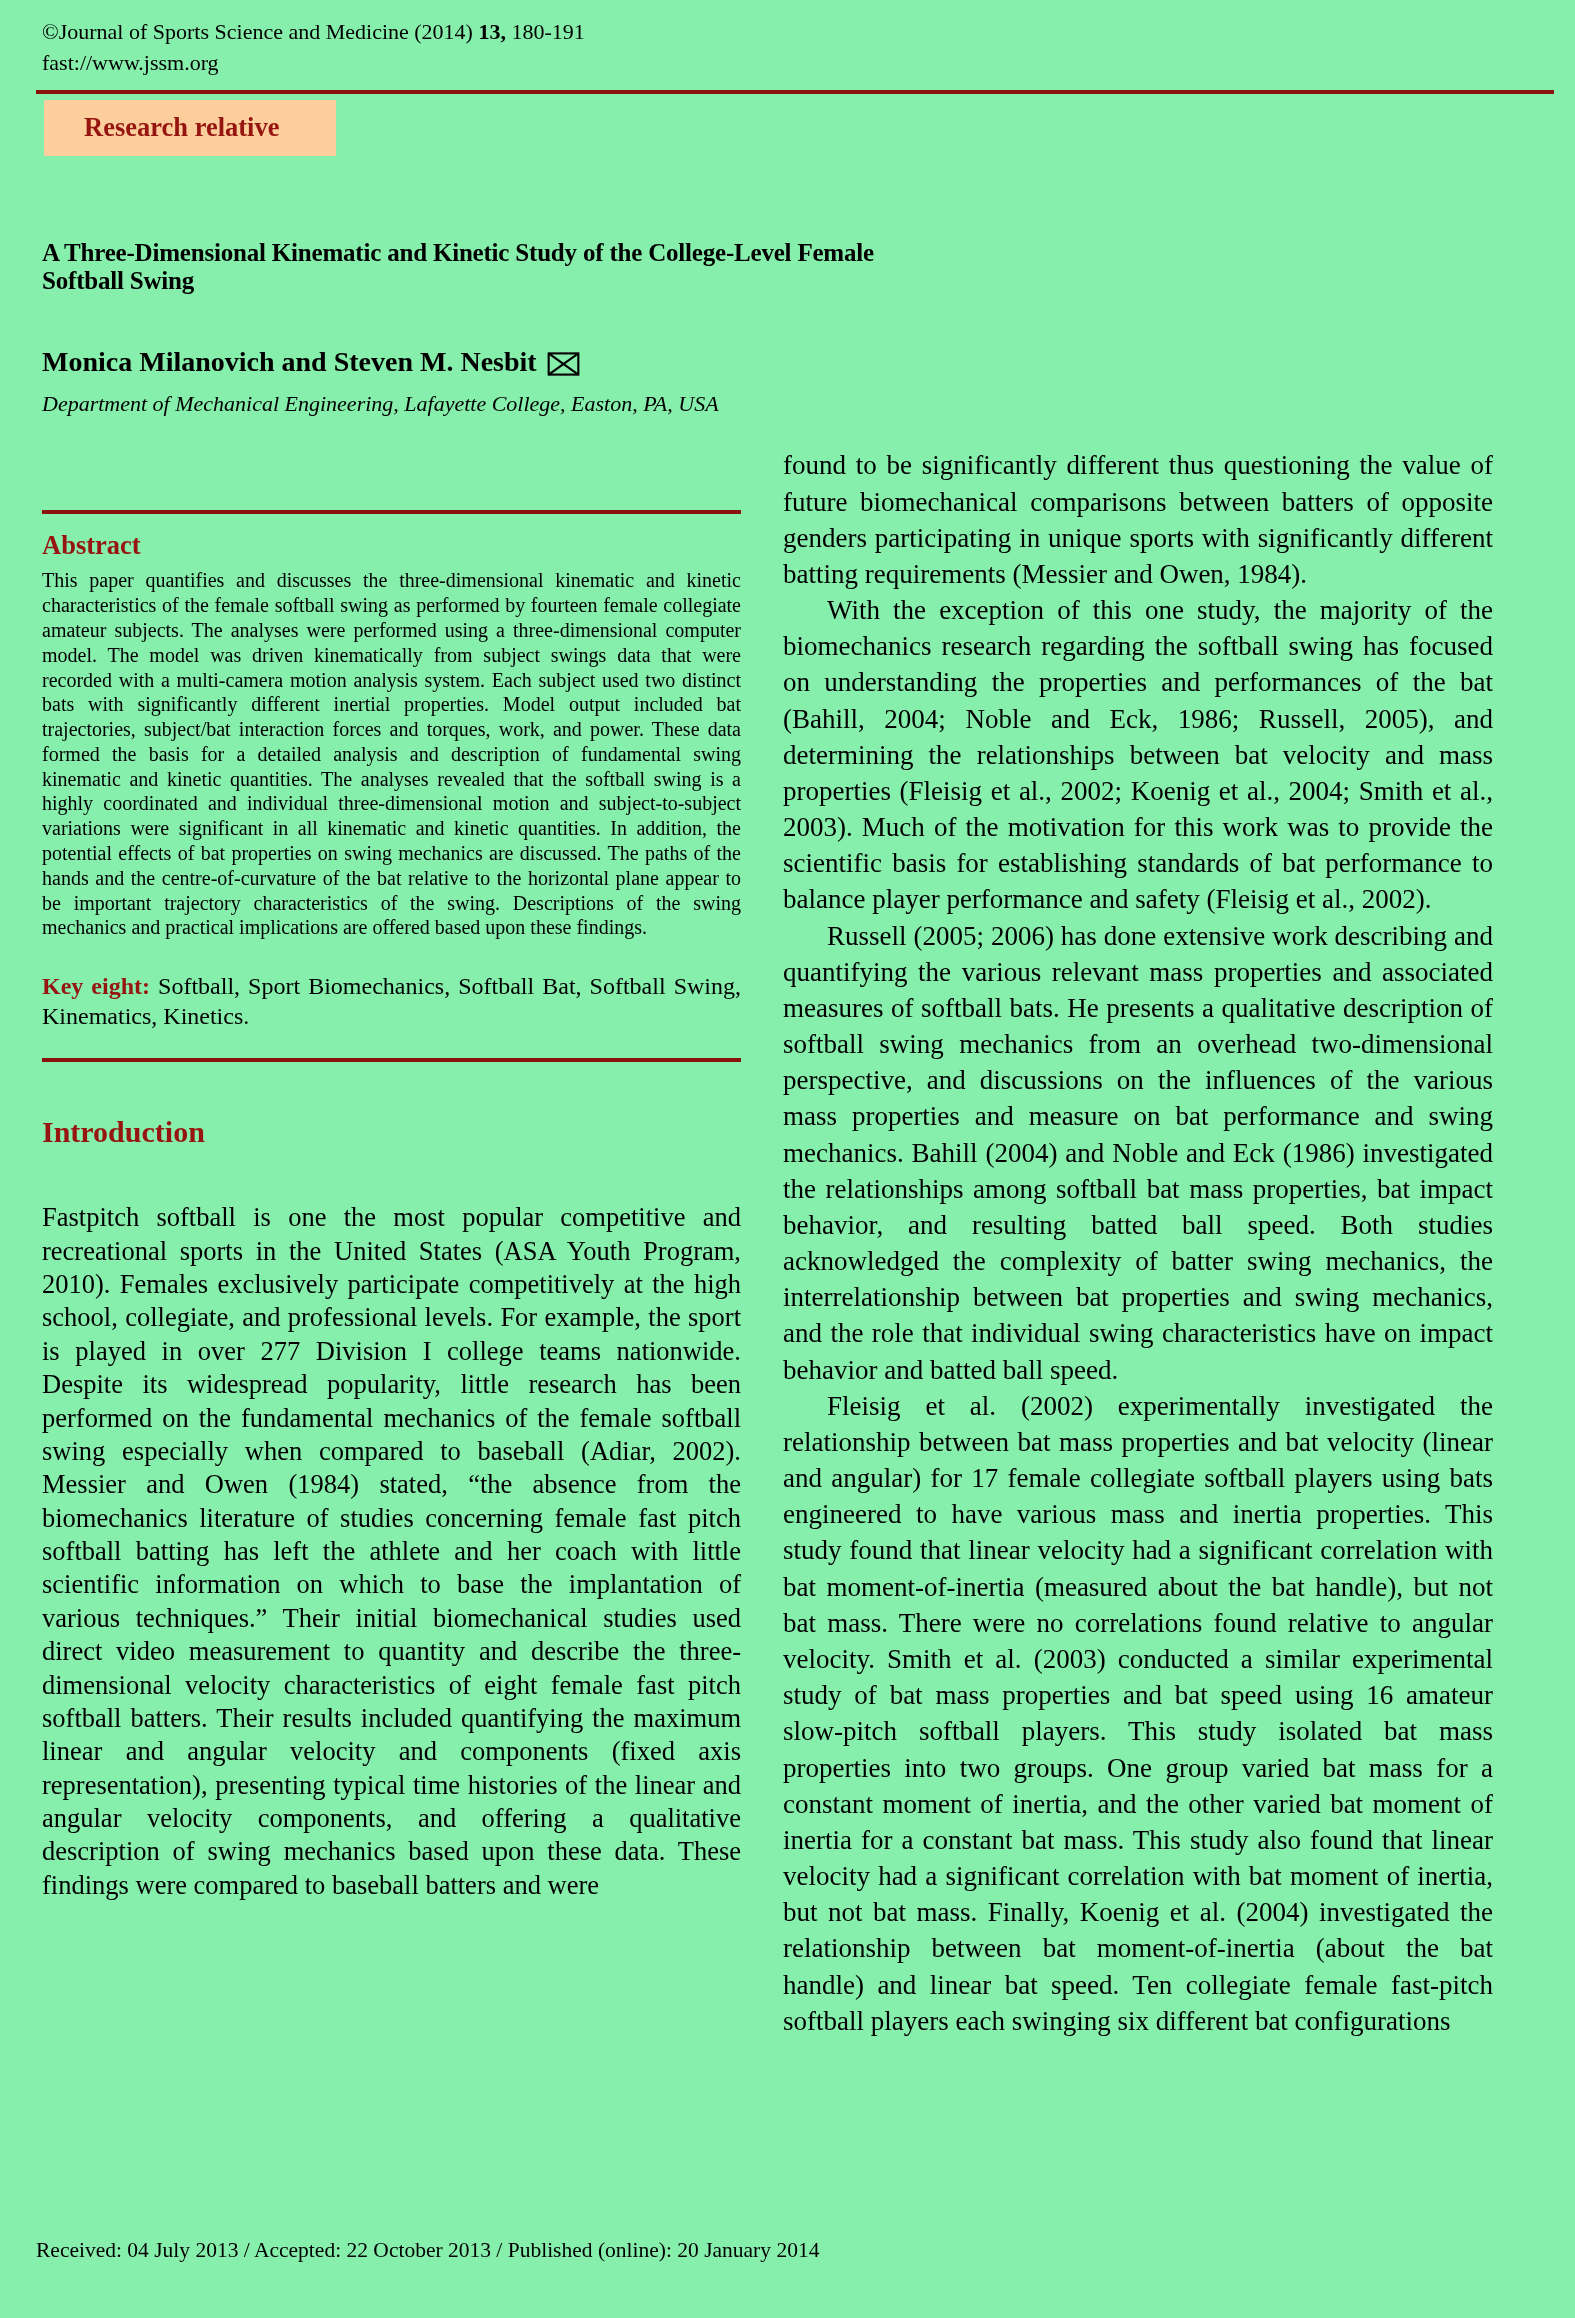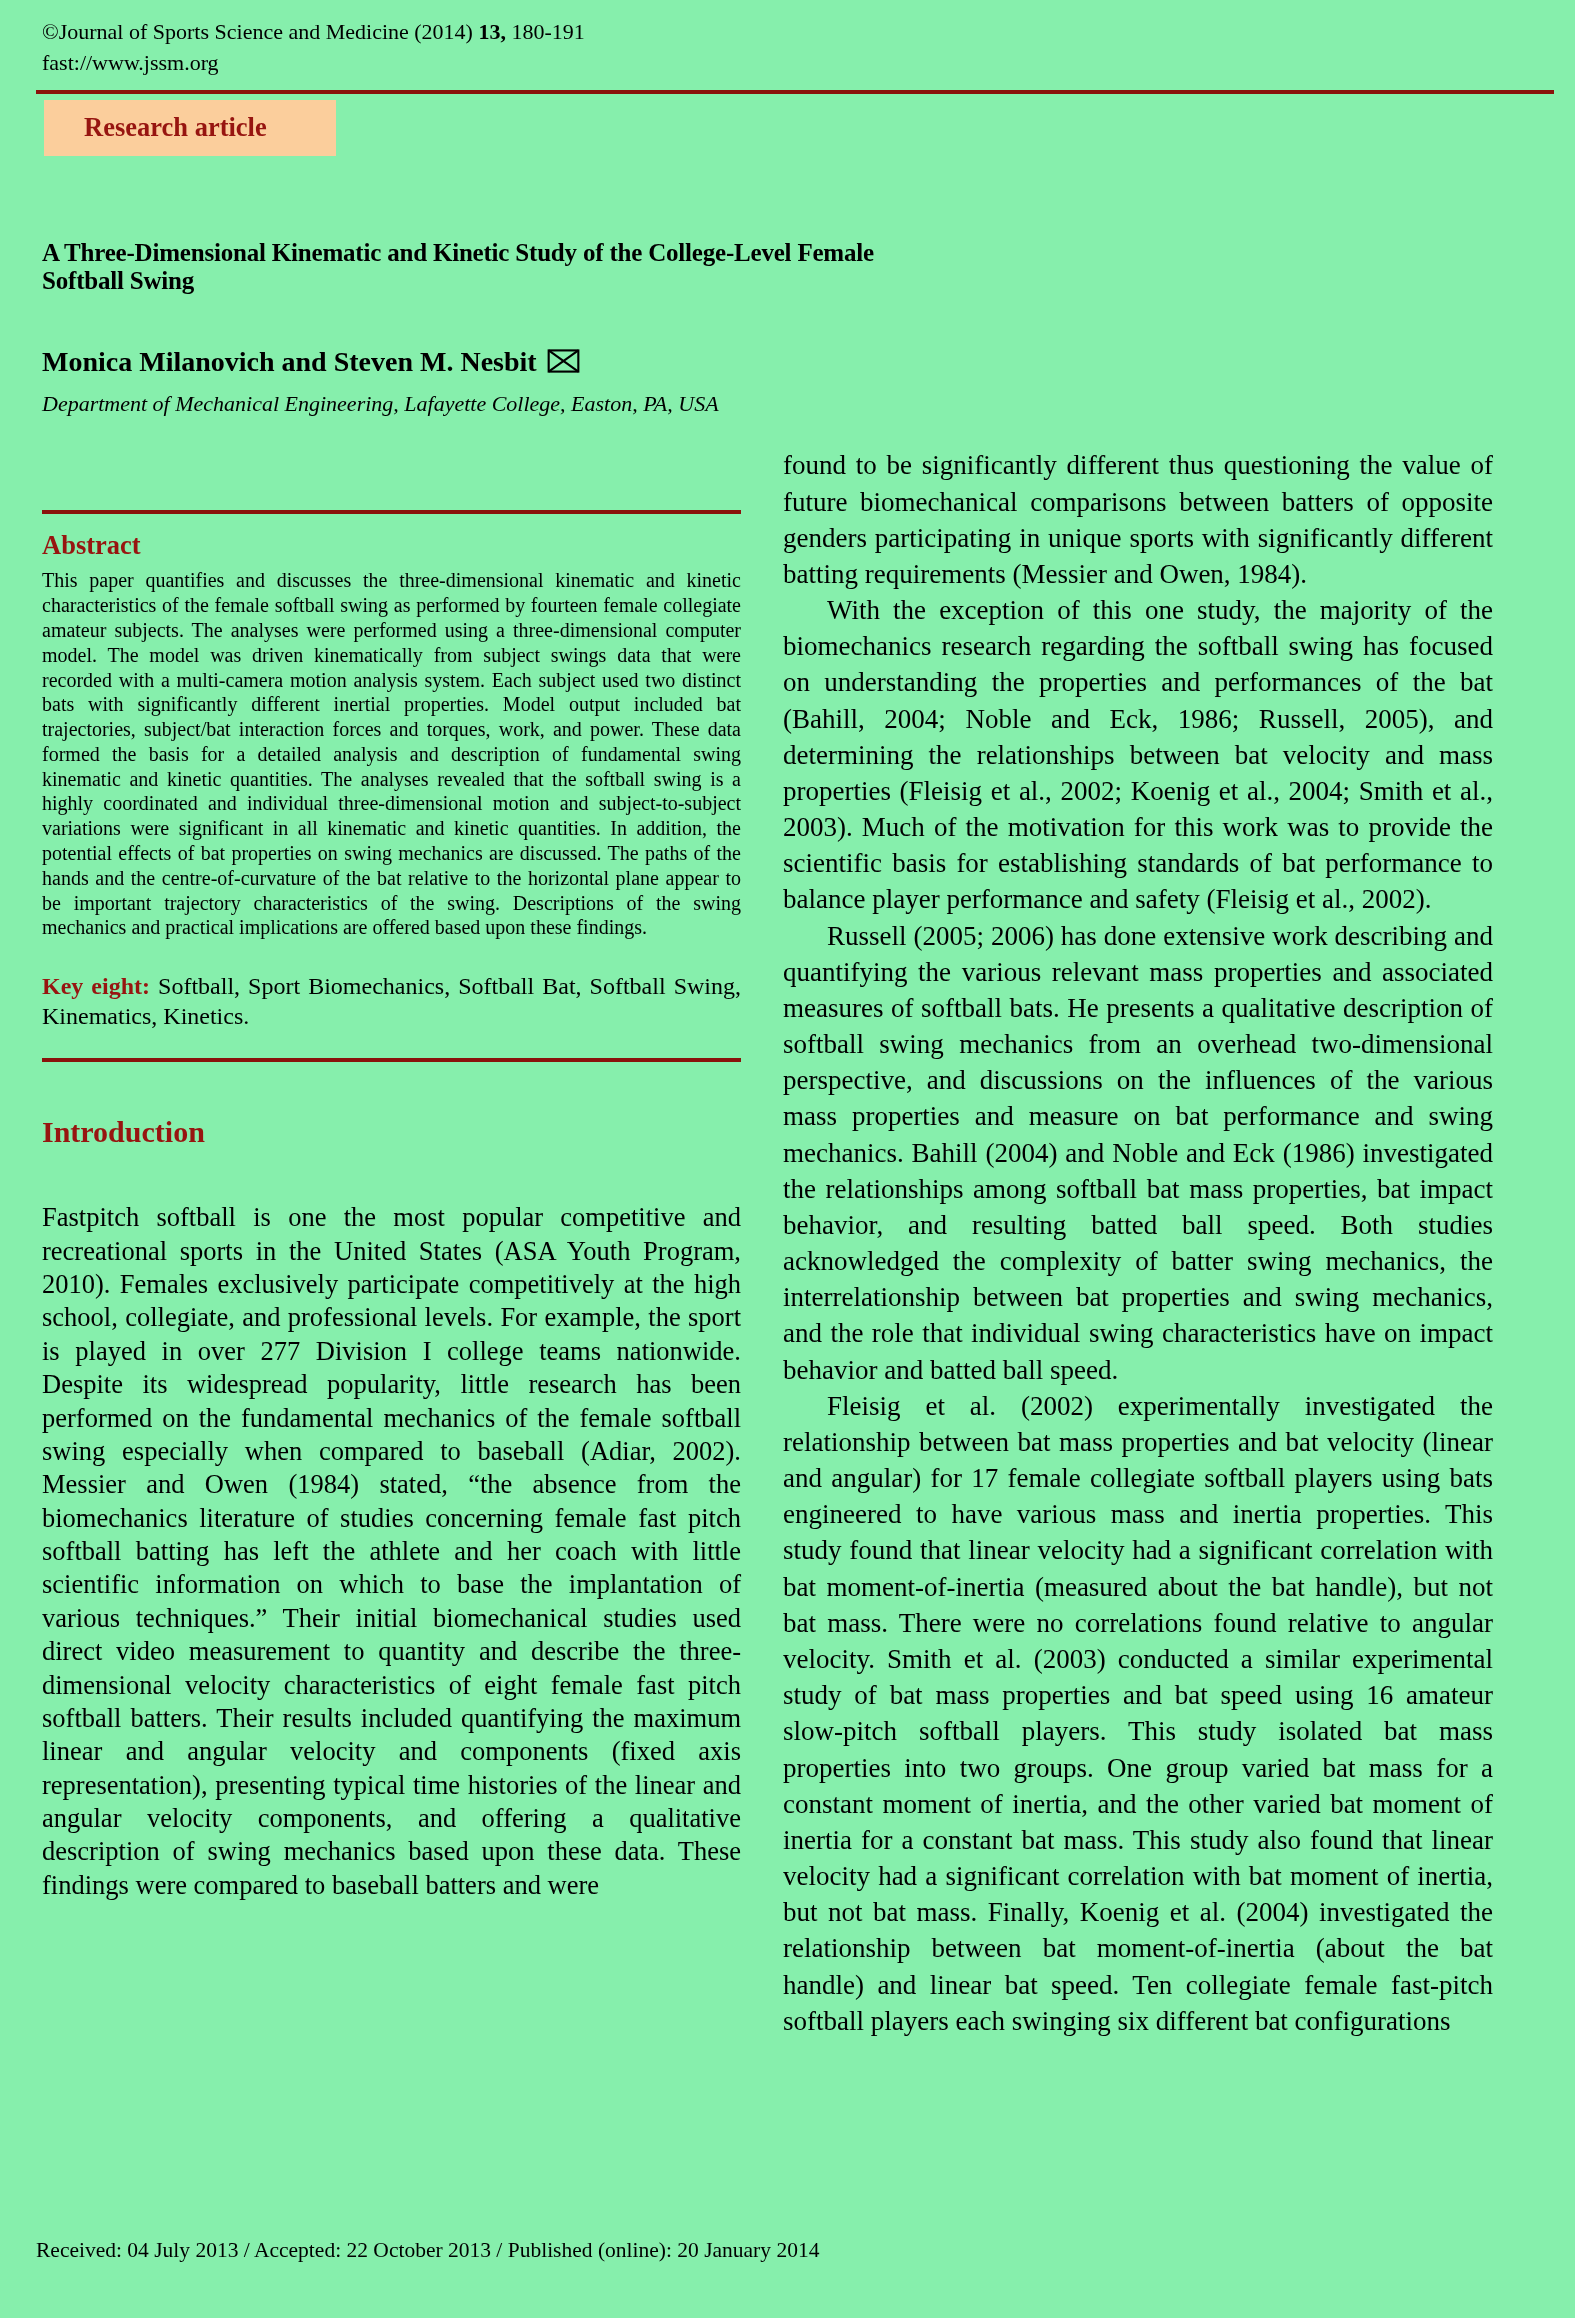--- a/index.html
+++ b/index.html
@@ -39,21 +39,21 @@
     font-size:25px;
     font-weight:bold;
     line-height:1.15;
     letter-spacing:-0.2px;
   }
   .authors {
     margin:50px 0 0 42px;
     font-size:28px;
     font-weight:bold;
     display:flex;
-    align-items:flex-start;
+    align-items:center;
     gap:10px;
     line-height:1.15;
   }
   .affiliation {
     margin:13px 0 0 42px;
     font-size:22px;
     font-style:italic;
   }
   .columns {
     display:flex;
@@ -120,21 +120,21 @@
 <div class="page">
 
   <div class="hdr">
     <div><span>©Journal of Sports Science and Medicine (2014) </span><span class="vol">13,</span><span> 180-191</span></div>
     <div>fast://www.jssm.org</div>
   </div>
 
   <div class="rule-top"></div>
 
   <div class="research-box">
-    <span>Research article</span>
+    <span>Research relative</span>
   </div>
 
   <div class="title">
     <div>A Three-Dimensional Kinematic and Kinetic Study of the College-Level Female</div>
     <div>Softball Swing</div>
   </div>
 
   <div class="authors">
     <span>Monica Milanovich and Steven M. Nesbit</span>
     <svg class="mail-icon" width="33" height="24" viewBox="0 0 46 34">

